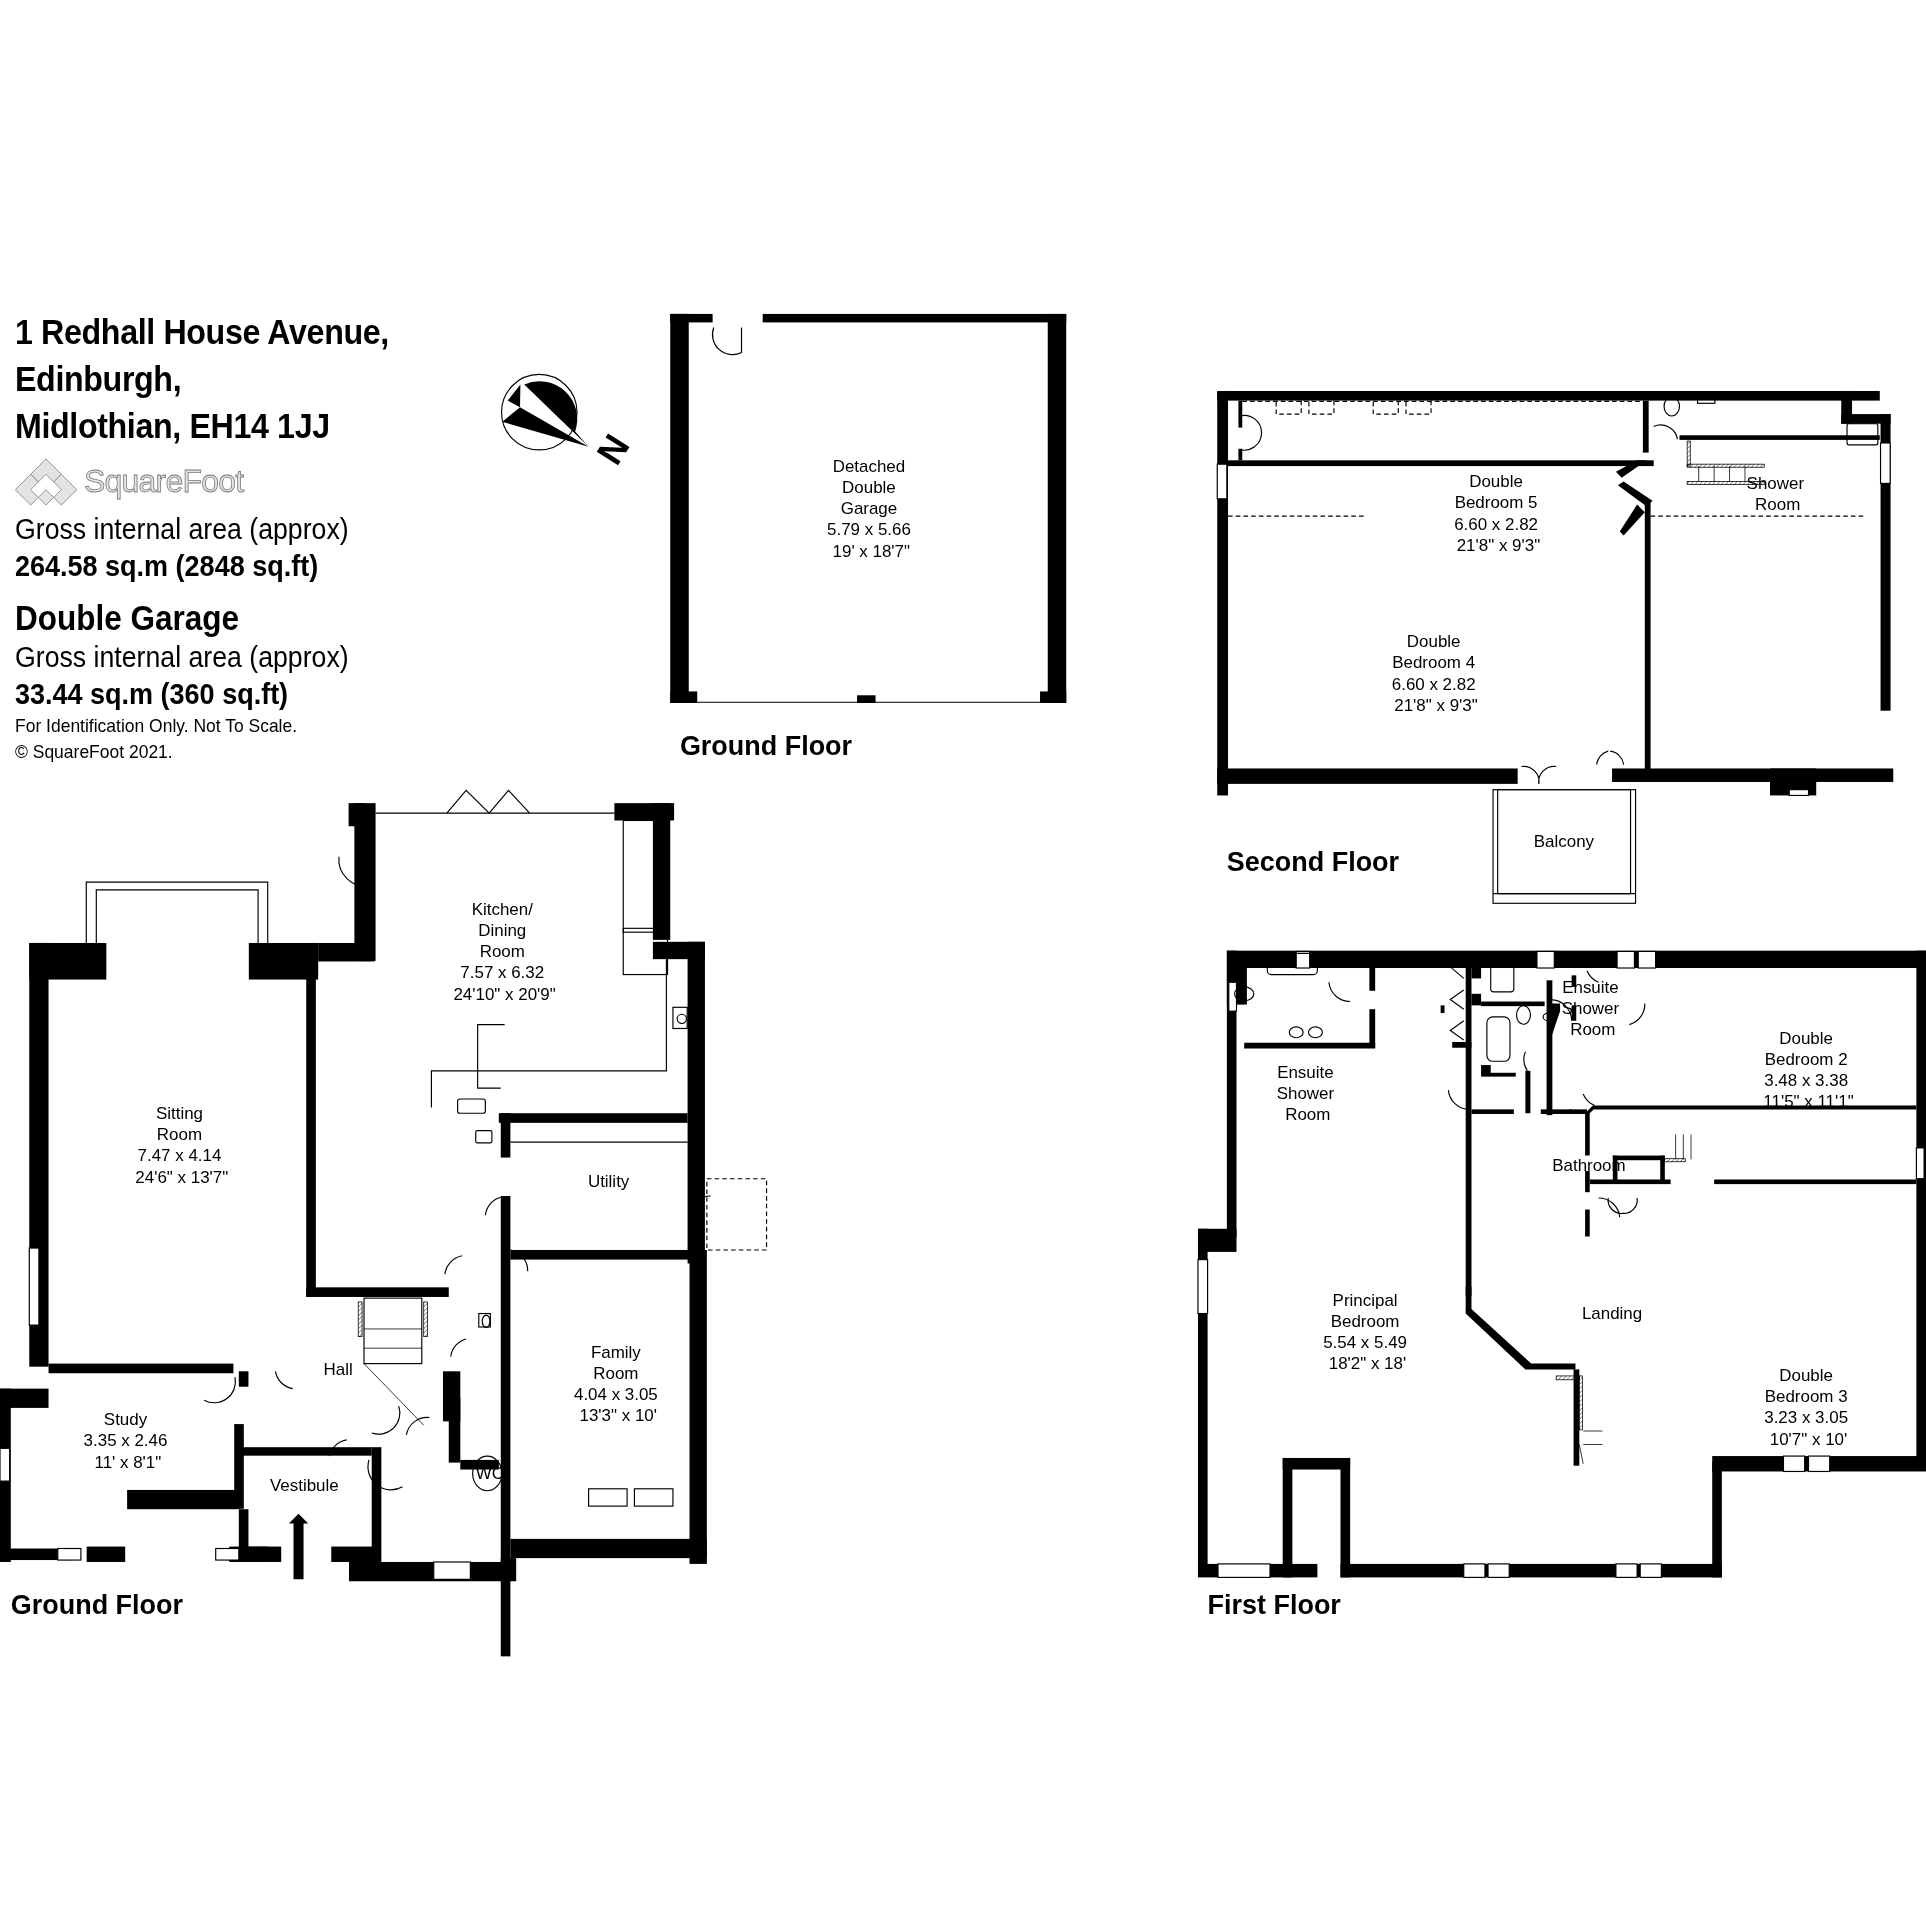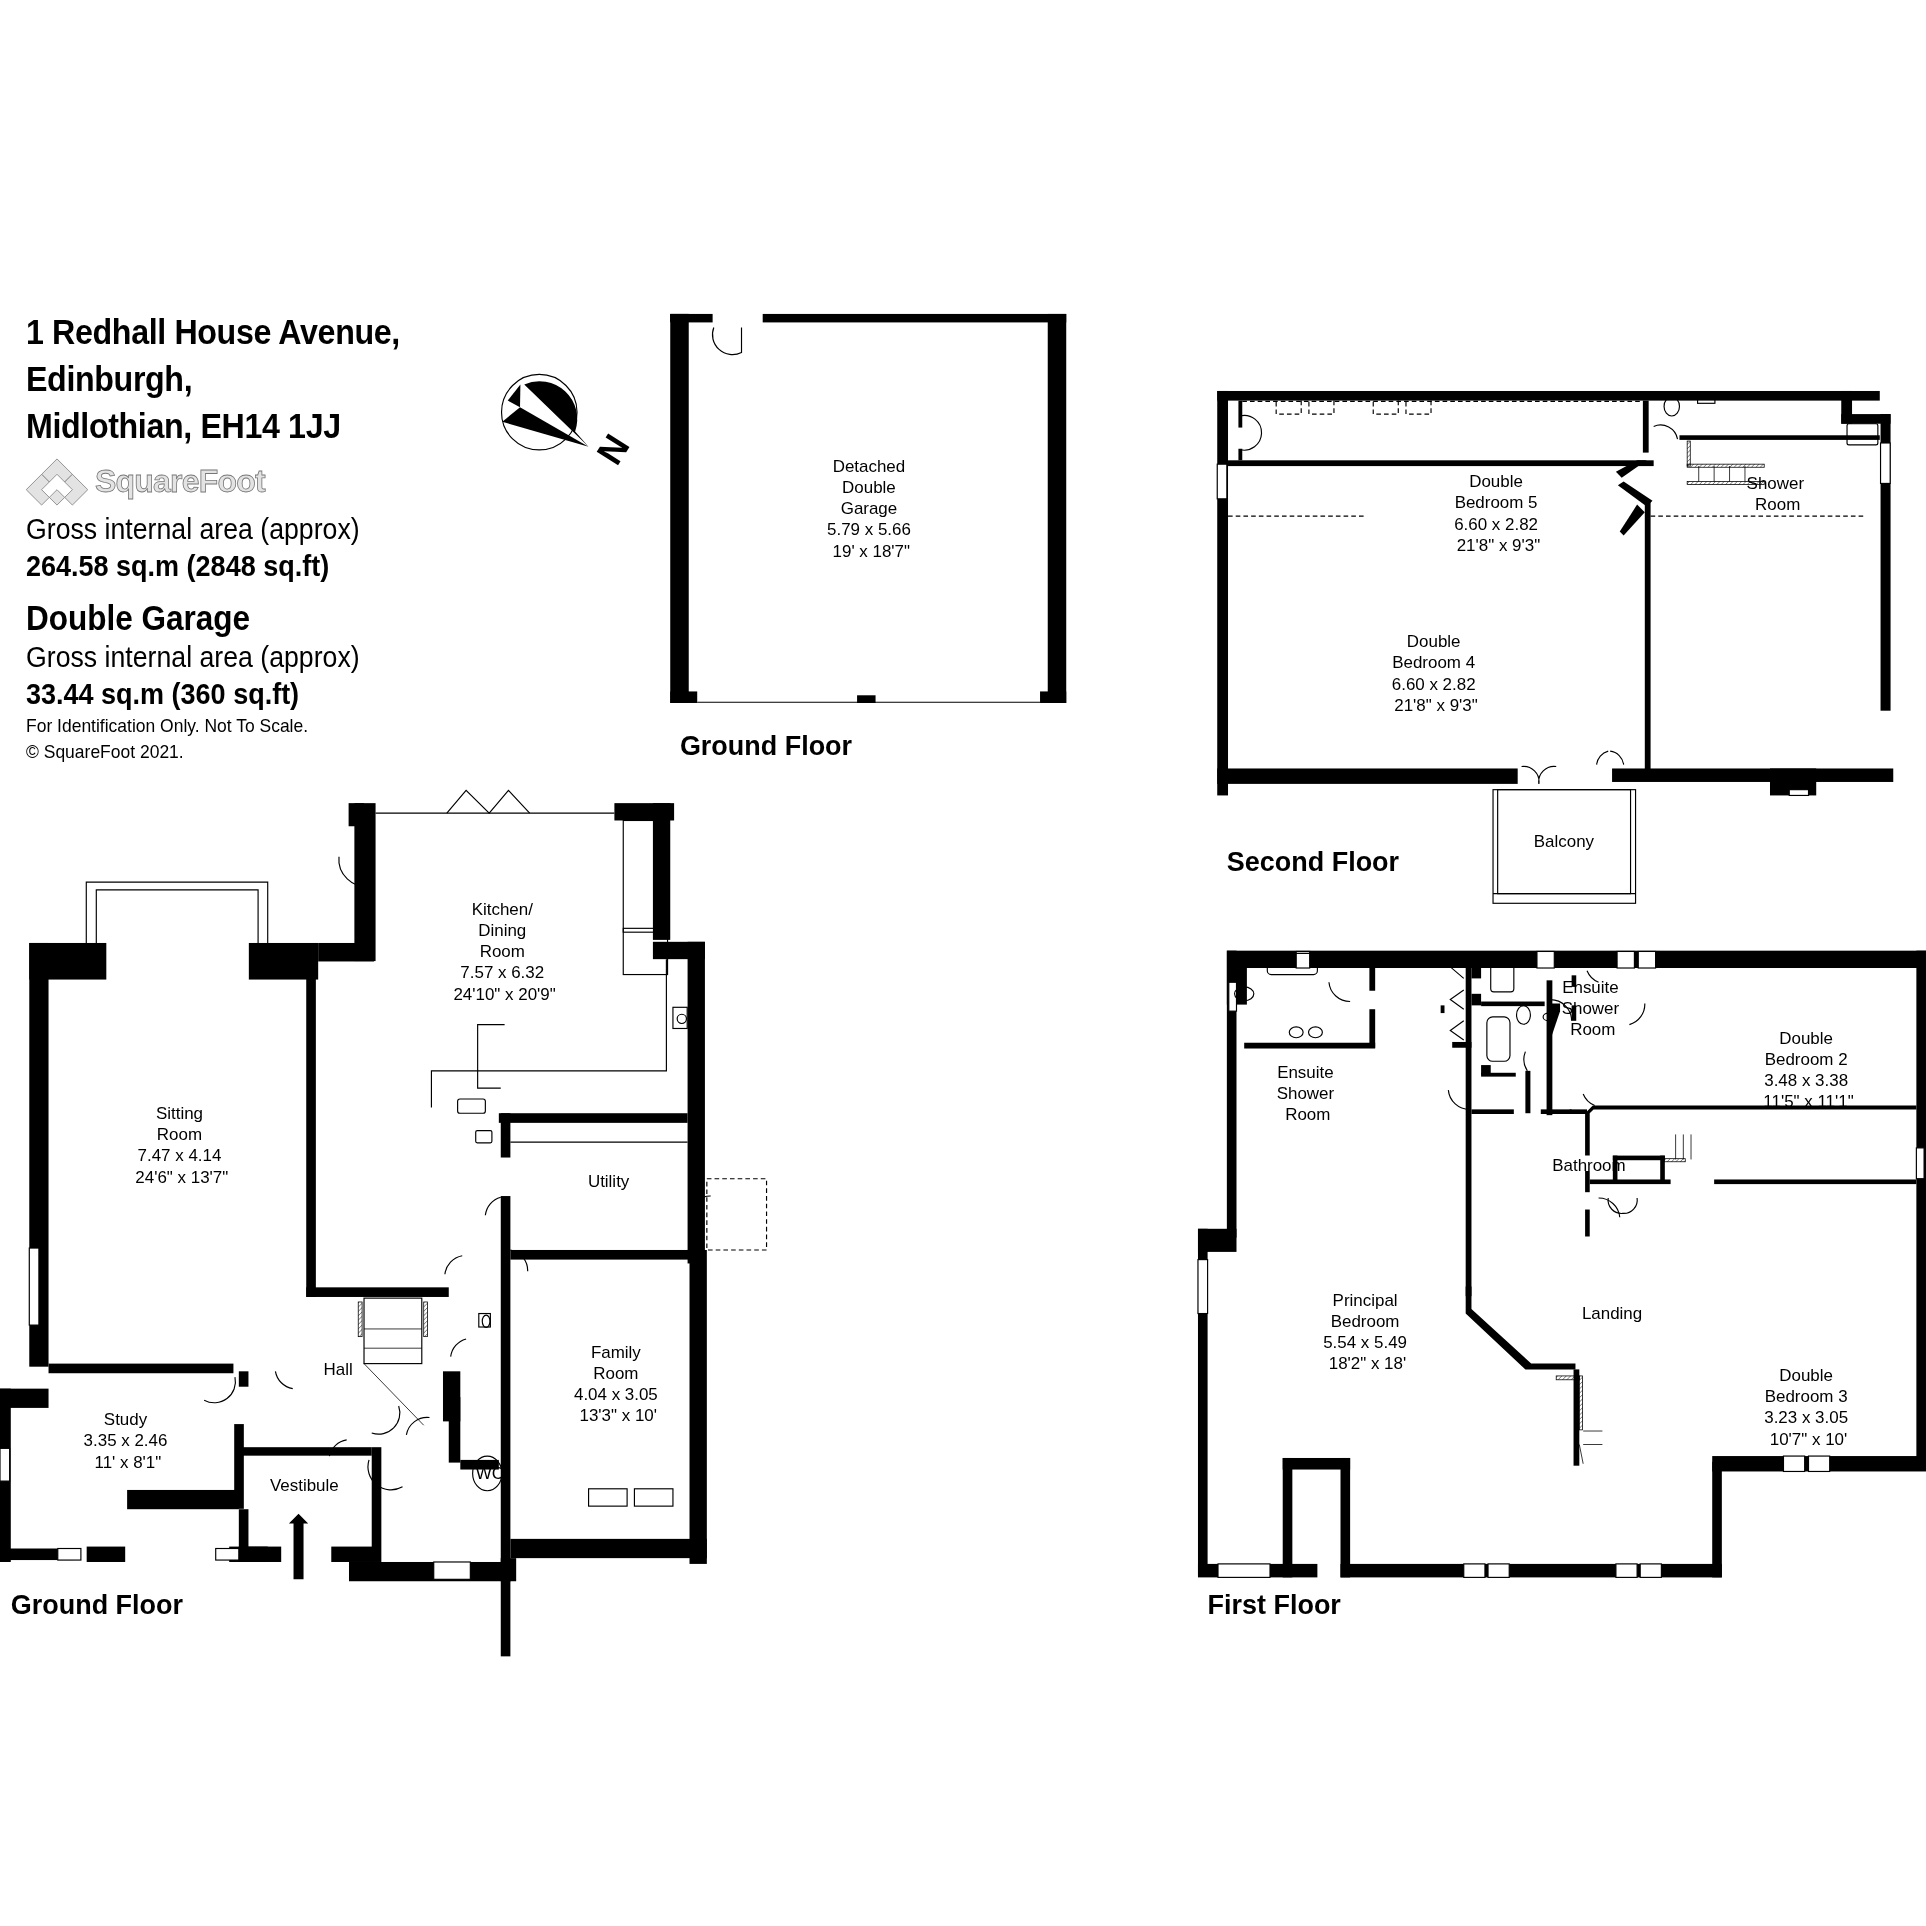--- a/index.html
+++ b/index.html
@@ -1,20 +1,20 @@
 <!DOCTYPE html>
 <html style="font-size:6.2px"><head>
 <meta charset="utf-8">
 <style>
   html, body { margin:0; padding:0; background:#ffffff; }
   body { width:1926px; height:1926px; position:relative; overflow:hidden; font-family:"Liberation Sans", sans-serif; color:#000; }
-  .info { position:absolute; left:26px; top:308px; width:424px; }
+  .info { position:absolute; left:15px; top:308px; width:424px; }
   .addr { font-weight:bold; font-size:35px; line-height:47px; letter-spacing:-0.4px; transform:scaleX(0.92); transform-origin:left; white-space:nowrap; }
   .logo { display:flex; align-items:center; height:58px; margin-top:3.9px; }
-  .logo-text { font-size:32px; color:#e3e3e3; -webkit-text-stroke:0.8px #777; font-weight:bold; letter-spacing:-0.8px; margin-left:7px; }
+  .logo-text { font-size:32px; color:#e3e3e3; -webkit-text-stroke:0.8px #777; font-weight:normal; letter-spacing:-0.8px; margin-left:7px; }
   .gia-label { font-size:29px; line-height:36px; transform:scaleX(0.92); transform-origin:left; white-space:nowrap; }
   .gia-value { font-size:30px; font-weight:bold; line-height:37px; transform:scaleX(0.9); transform-origin:left; white-space:nowrap; }
   .garage-title { font-size:35px; font-weight:bold; line-height:42px; margin-top:13px; transform:scaleX(0.9); transform-origin:left; white-space:nowrap; }
   .disclaimer { font-size:19px; line-height:24px; transform:scaleX(0.92); transform-origin:left; white-space:nowrap; margin-top:2.3px; }
   svg.plan { position:absolute; left:0; top:0; }
   .wall { fill:#000; }
   .thin { fill:none; stroke:#000; stroke-width:3; }
   .dash { fill:none; stroke:#000; stroke-width:3; stroke-dasharray:12 8; }
   .hatch { fill:url(#hatch); stroke:#000; stroke-width:2; }
   .win { fill:#fff; stroke:#000; stroke-width:3; }

